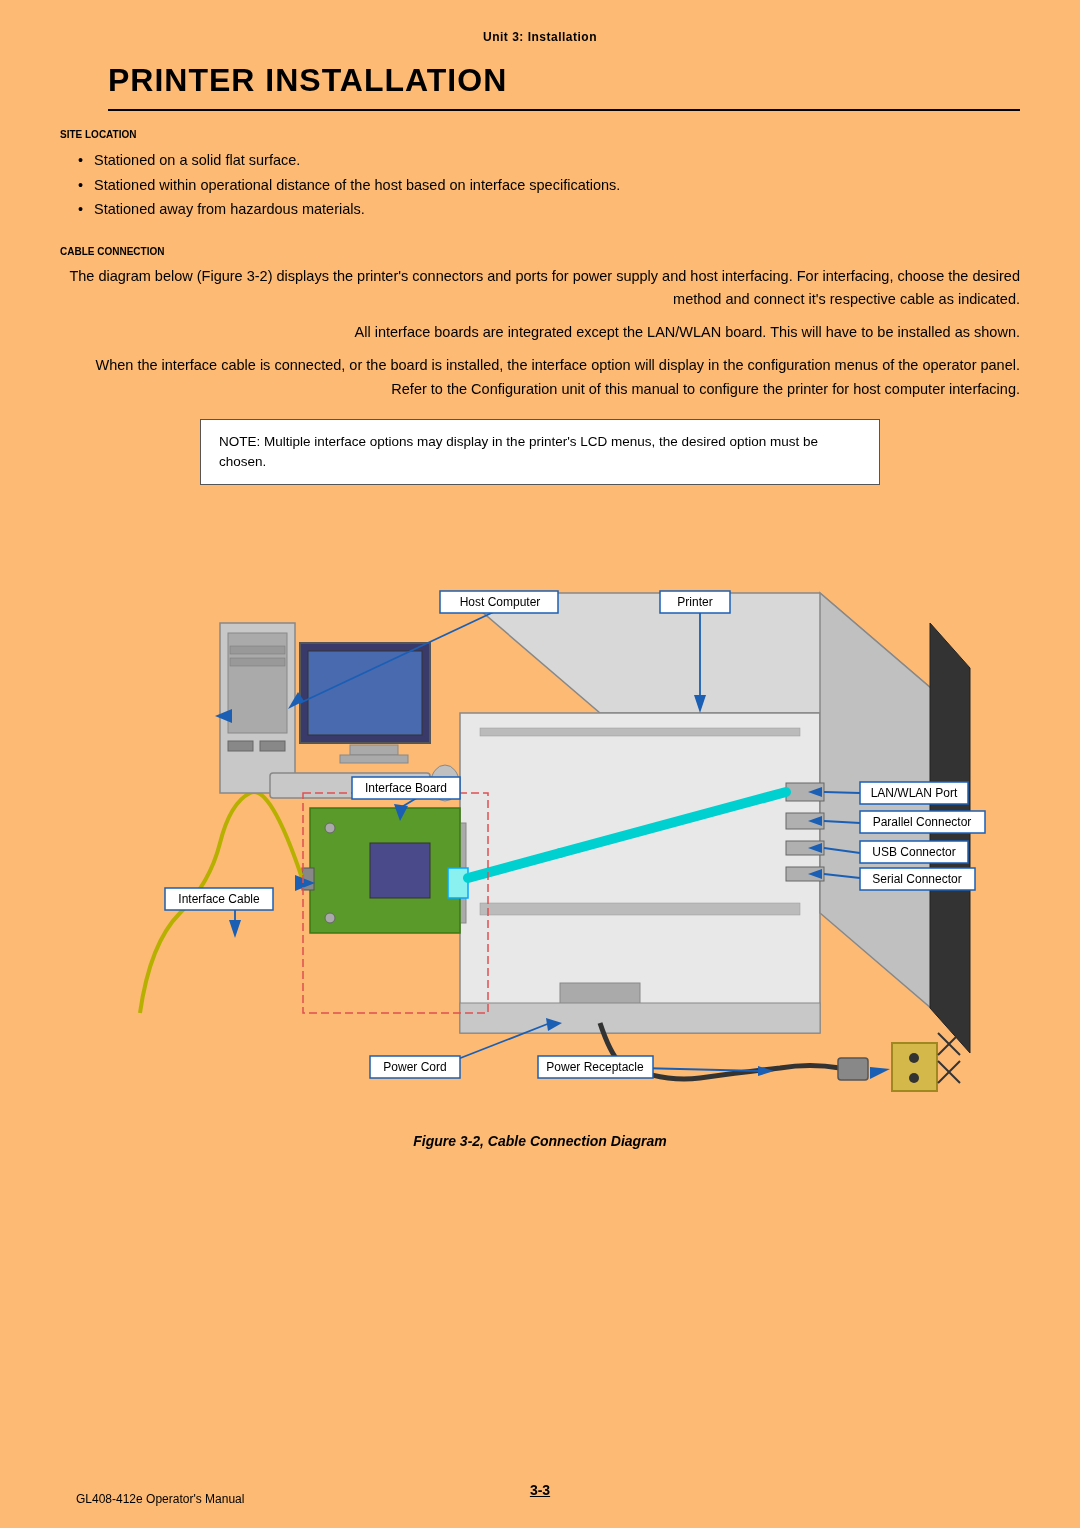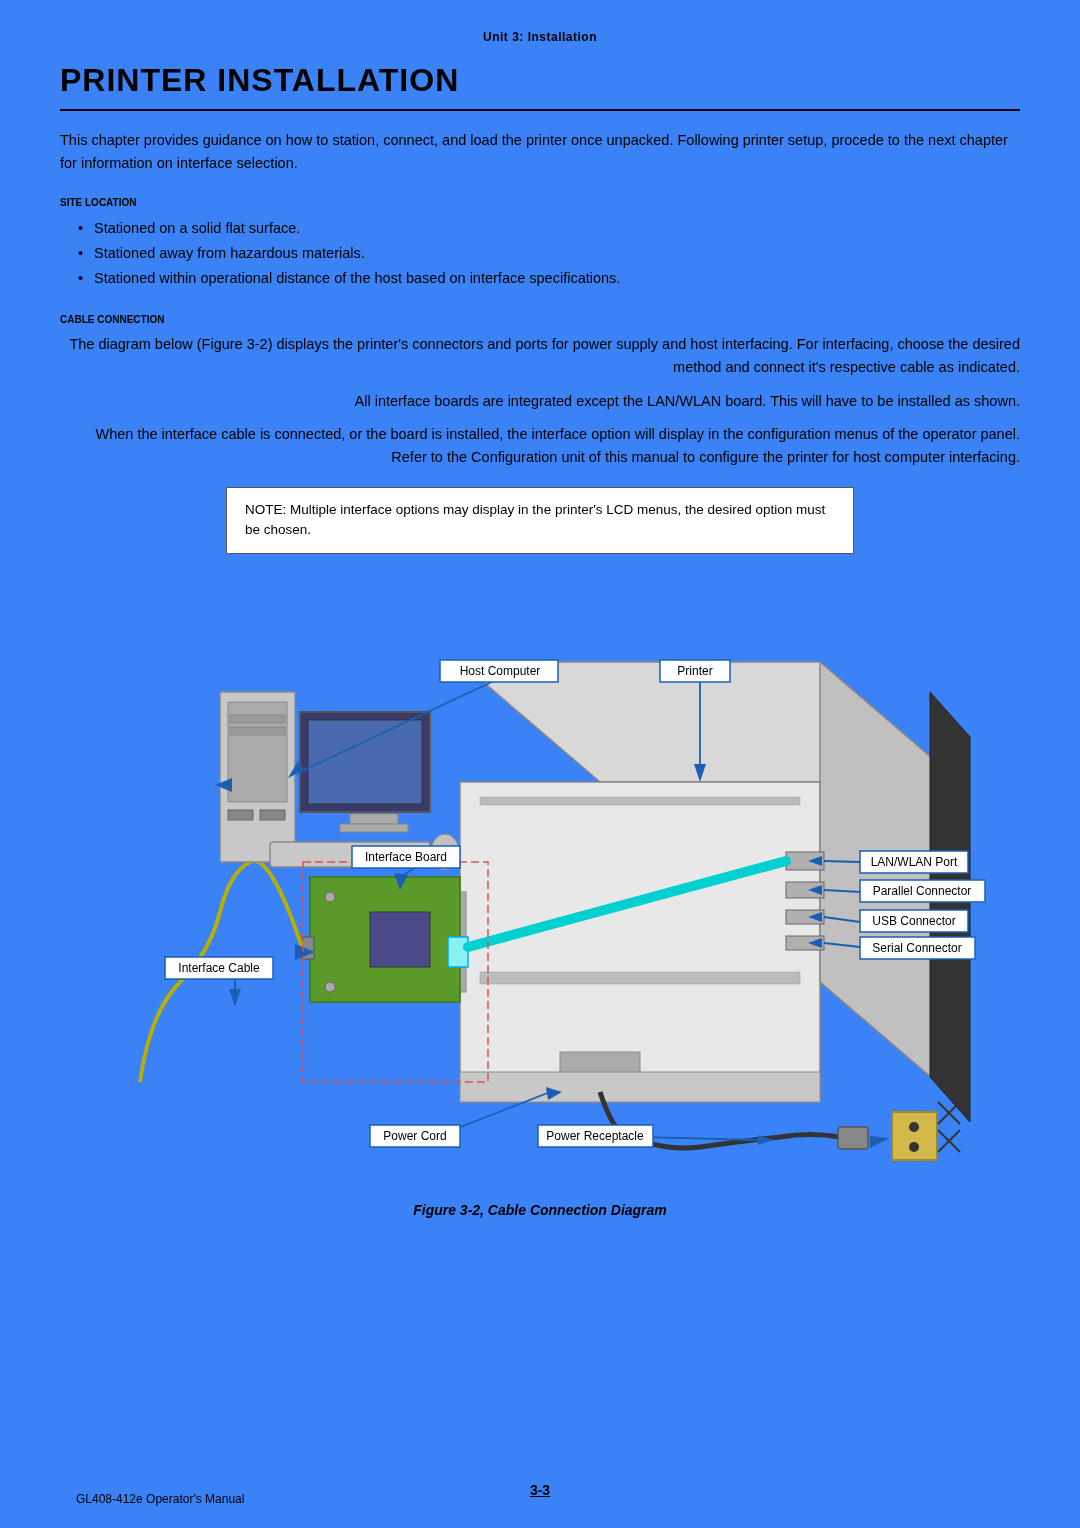--- a/index.html
+++ b/index.html
@@ -8,41 +8,42 @@
       font-family: Arial, sans-serif;
       font-size: 15px;
       color: #000;
       width: 1080px;
       min-height: 1528px;
       padding: 0;
     }
     .page {
       width: 1080px;
       min-height: 1528px;
-      background: #3b82f6;
+      background: #fdba74;
       padding: 30px 60px 60px 60px;
       position: relative;
     }
     .unit-header {
       text-align: center;
       font-size: 12px;
       font-weight: bold;
       color: #000;
       margin-bottom: 18px;
       letter-spacing: 0.5px;
     }
     .page-title {
       font-size: 32px;
       font-weight: 900;
       text-transform: uppercase;
       color: #000;
       border-bottom: 2.5px solid #000;
       padding-bottom: 10px;
       margin-bottom: 18px;
       letter-spacing: 1px;
+      margin-left: 48px;
     }
     .intro-text {
       font-size: 14.5px;
       line-height: 1.6;
       margin-bottom: 22px;
     }
     .section-heading {
       font-size: 10px;
       font-weight: 900;
       text-transform: uppercase;
@@ -68,21 +69,21 @@
     .cable-section-text {
       font-size: 14.5px;
       line-height: 1.6;
       margin-bottom: 10px;
       text-align: right;
     }
     .note-box {
       border: 1.5px solid #555;
       padding: 12px 18px;
       margin: 18px auto;
-      width: 628px;
+      width: 680px;
       font-size: 13.5px;
       line-height: 1.5;
       background: #fff;
     }
     
     .diagram-area {
       position: relative;
       width: 100%;
       height: 620px;
       margin: 0 auto;
@@ -120,27 +121,26 @@
   </style>
 </head>
 <body>
 
 <div class="page">
 
   <div class="unit-header">Unit 3:  Installation</div>
 
   <h1 class="page-title">PRINTER INSTALLATION</h1>
 
-  <p class="intro-text">This chapter provides guidance on how to station, connect, and load the printer once unpacked.  Following printer setup, procede to the next chapter for information on interface selection.</p>
 
   <div class="section-heading">SITE LOCATION</div>
   <ul class="bullet-list">
     <li>Stationed on a solid flat surface.</li>
+    <li>Stationed within operational distance of the host based on interface specifications.</li>
     <li>Stationed away from hazardous materials.</li>
-    <li>Stationed within operational distance of the host based on interface specifications.</li>
   </ul>
 
   <div class="section-heading">CABLE CONNECTION</div>
   <p class="cable-section-text">The diagram below (Figure 3-2) displays the printer's connectors and ports for power supply and host interfacing. For interfacing, choose the desired method and connect it's respective cable as indicated.</p>
   <p class="cable-section-text">All interface boards are integrated except the LAN/WLAN board. This will have to be installed as shown.</p>
   <p class="cable-section-text">When the interface cable is connected, or the board is installed, the interface option will display in the configuration menus of the operator panel. Refer to the Configuration unit of this manual to configure the printer for host computer interfacing.</p>
 
   <div class="note-box">NOTE: Multiple interface options may display in the printer's LCD menus, the desired option must be chosen.</div>
 
   <div class="diagram-area">

